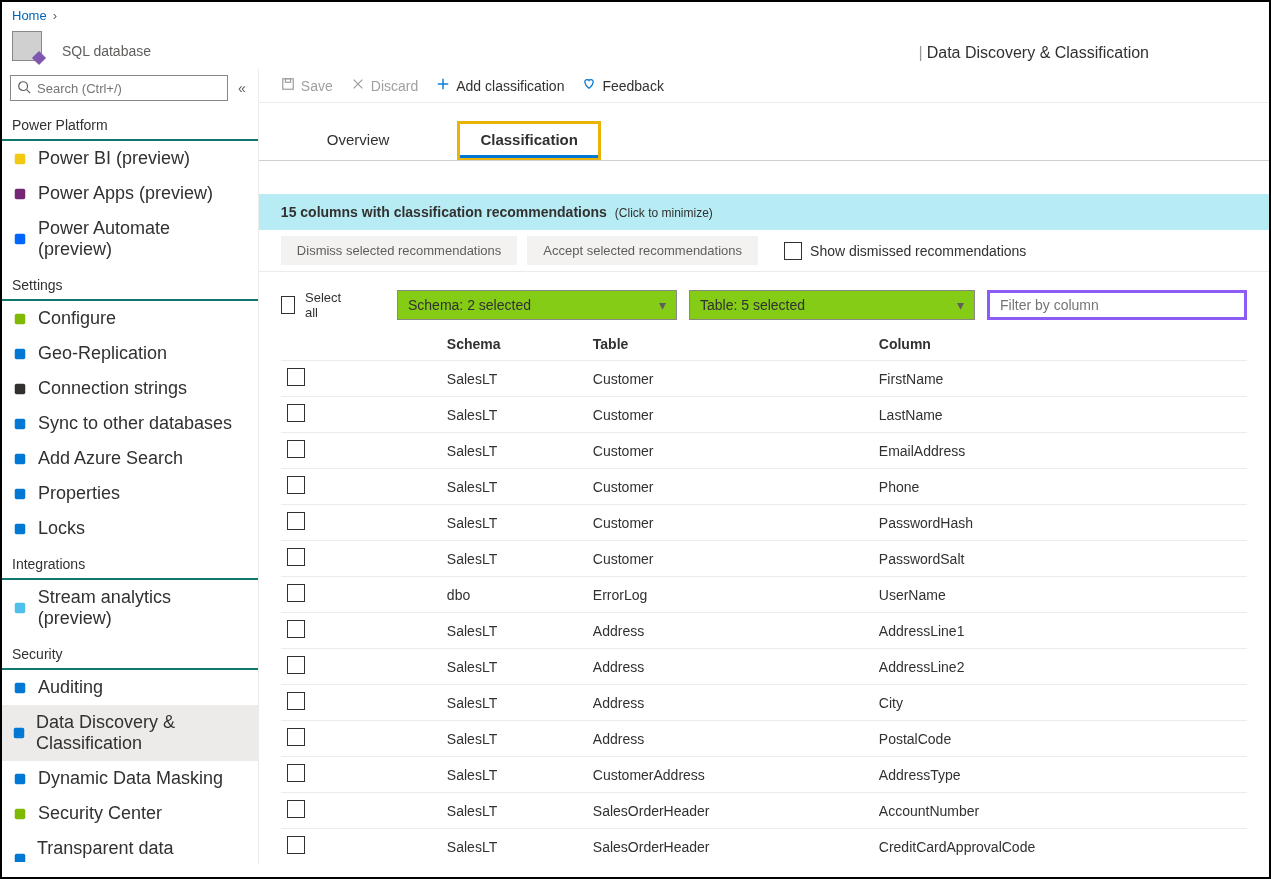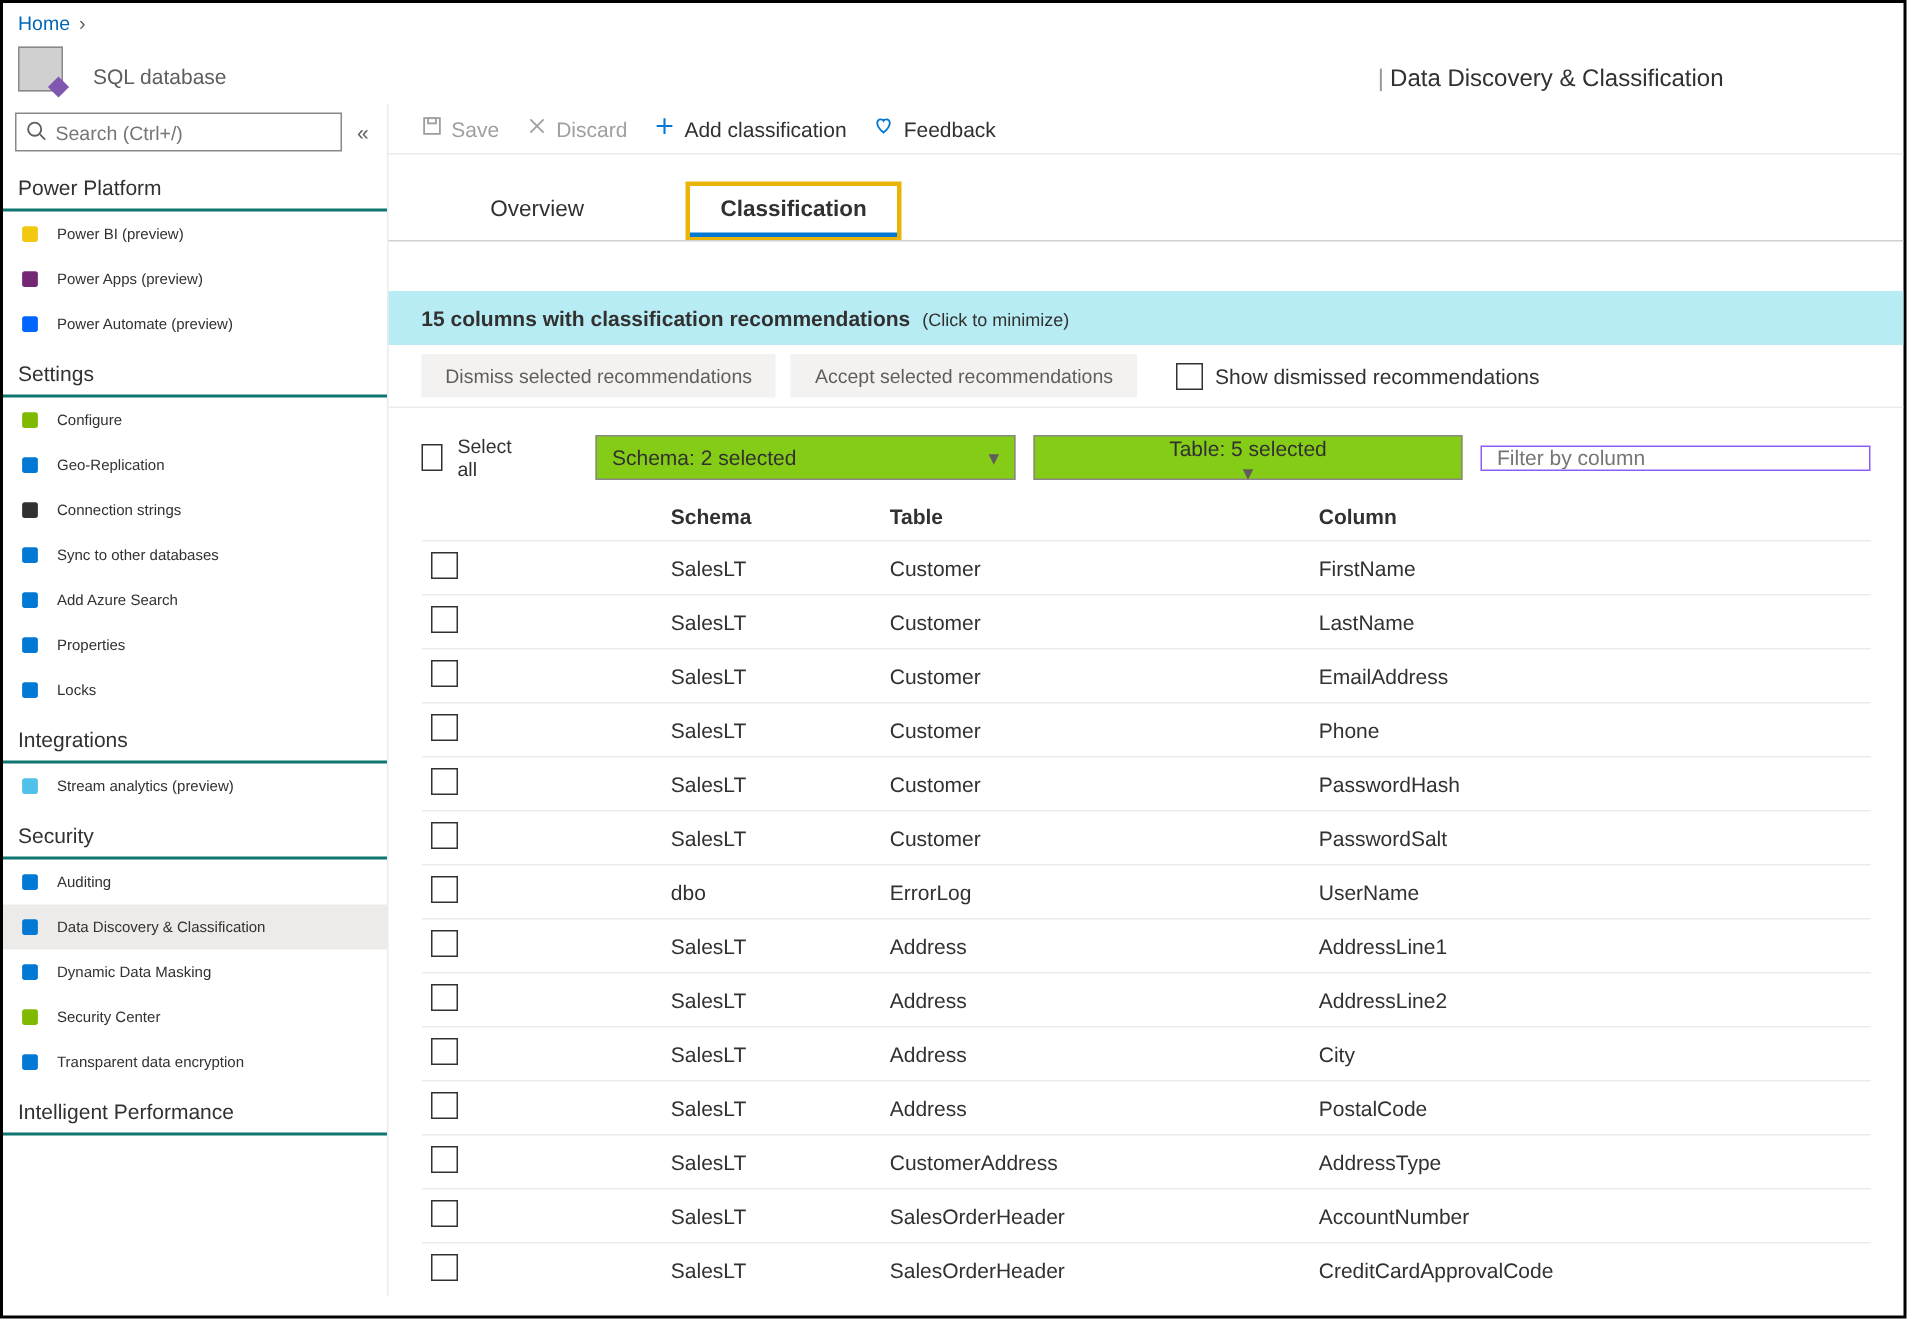--- a/index.html
+++ b/index.html
@@ -49,21 +49,21 @@
   .sb-scroll { height: calc(100% - 40px); overflow-y: auto; position: relative; }
   .sb-scroll::-webkit-scrollbar { width: 14px; }
   .sb-scroll::-webkit-scrollbar-thumb { background: #c8c6c4; }
   .sb-scroll::-webkit-scrollbar-track { background: #f3f2f1; }
   .sb-section-title {
     font-size: 14px; color: #323130; padding: 10px 12px 6px 10px;
     border-bottom: 2px solid #0f766e;
   }
   .sb-item {
     display: flex; align-items: center; gap: 10px;
-    padding: 7px 10px; font-size: 10px; color: #323130; cursor: pointer;
+    padding: 7px 10px; font-size: 18px; color: #323130; cursor: pointer;
   }
   .sb-item.active { background: #edebe9; }
   .sb-item .icon { width: 16px; height: 16px; display:inline-flex; align-items:center; justify-content:center;}
   .main-col { flex: 1; display: flex; flex-direction: column; position: relative; border-left: 1px solid #edebe9;}
   .toolbar {
     display: flex; align-items: center; gap: 18px;
     padding: 8px 22px; color: #323130; font-size: 14px; border-bottom: 1px solid #edebe9;
   }
   .tb-btn { display: flex; align-items: center; gap: 6px; cursor: pointer; }
   .tb-btn.disabled { color: #a19f9d; cursor: default; }
@@ -94,24 +94,24 @@
   .show-dismissed { display: flex; align-items: center; gap: 8px; margin-left: 16px; font-size: 14px;}
   .checkbox { width: 18px; height: 18px; border: 1px solid #323130; display:inline-block; background:#fff;}
   .filter-row {
     display: flex; align-items: center; gap: 12px; padding: 18px 22px 8px 22px;
   }
   .select-all { display: flex; align-items: center; gap: 10px; margin-right: 40px;}
   .dropdown {
     border: 1px solid #8a8886; height: 30px; display: flex; align-items: center; justify-content: space-between;
     padding: 0 10px; font-size: 14px; min-width: 280px; cursor: pointer; background: #84cc16;
   }
-  .dropdown.wide { min-width: 286px; flex-direction: column; }
+  .dropdown.wide { min-width: 286px; }
   .dropdown .chev { color: #605e5c; }
   .filter-input {
-    border: 1px solid #8b5cf6; height: 17px; padding: 0 10px; font-size: 14px; flex: 1; min-width: 260px;
+    border: 3px solid #8b5cf6; height: 30px; padding: 0 10px; font-size: 14px; flex: 1; min-width: 260px;
     color: #605e5c; outline: none;
   }
   .table-wrap { overflow-y: auto; flex: 1; padding: 0 22px; }
   table.data { width: 100%; border-collapse: collapse; font-size: 14px;}
   table.data th {
     text-align: left; font-weight: 600; padding: 8px 6px 8px 6px; color: #323130;
   }
   table.data td {
     padding: 7px 6px; border-top: 1px solid #edebe9; color: #323130;
   }

